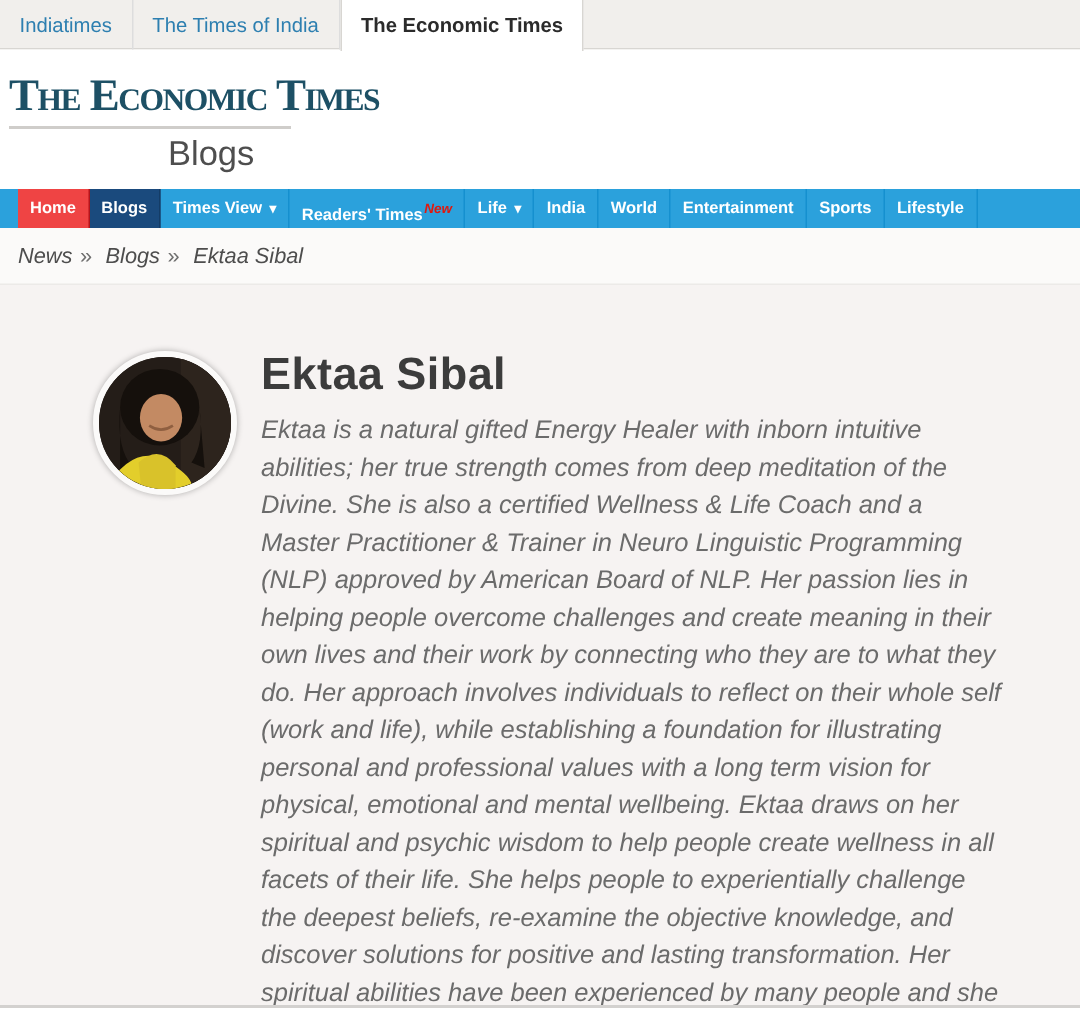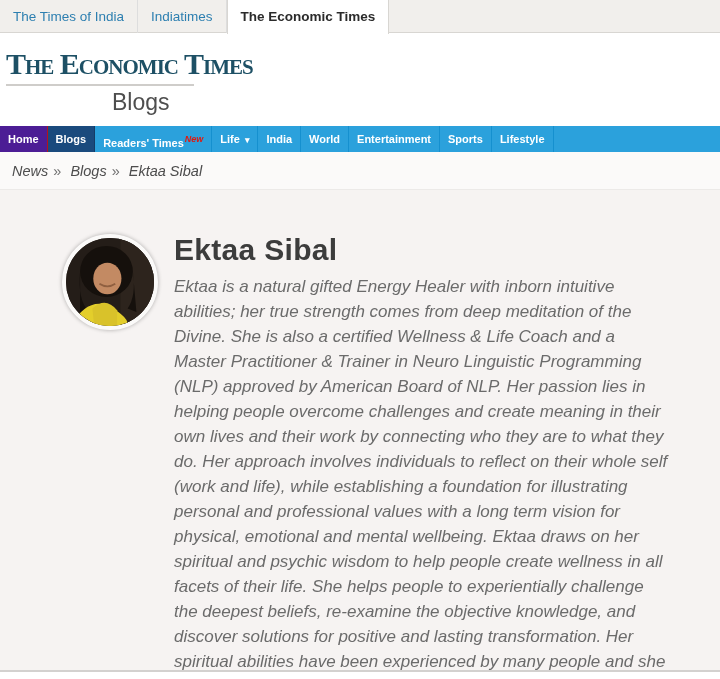--- a/index.html
+++ b/index.html
@@ -20,21 +20,21 @@
     font-weight: bold; font-size: 30px; line-height: 30px; letter-spacing: -1px;
     color: #1d5065; text-decoration: none; cursor: pointer; }
   .logo-rule { width: 188px; height: 2px; background: #cfcdca; margin: 5px 0 3px 0; }
   .masthead-sub { margin-left: 106px; font-size: 23px; color: #4e4e4e; }
 
   
   .nav { display: flex; height: 26px; background: #2ba1dc; overflow: hidden; white-space: nowrap; }
   .nav-item { flex: 0 0 auto; display: block; height: 26px; line-height: 26px; padding: 0 8px;
     color: #fff; font-weight: bold; font-size: 11px; text-decoration: none;
     border-right: 1px solid #1590cf; cursor: pointer; }
-  .nav-item.home { background: #4c1d95; border-right-color: #b5131a; }
+  .nav-item.home { background: #ef4444; border-right-color: #b5131a; margin-left: 12px; }
   .nav-item.blogs-active { background: #1a4a7d; border-right-color: #143c66; }
   .nav-arrow { display: inline-block; margin-left: 5px; font-size: 9px; }
   .nav-arrow::after { content: "▾"; }
   .nav-badge { color: #e0180e; font-size: 9px; font-style: italic; font-weight: bold;
     vertical-align: super; margin-left: 1px; margin-top: 30px; }
 
   
   .breadcrumb { height: 38px; background: #fbfaf9; padding: 11px 12px; font-size: 14.5px;
     color: #4d4d4d; border-bottom: 1px solid #eceae8; }
   .crumb { color: #4d4d4d; text-decoration: none; cursor: pointer; font-style: italic; }
@@ -51,25 +51,25 @@
   .author-name { font-size: 30px; line-height: 32px; font-weight: bold; color: #3c3c3c;
     letter-spacing: .3px; margin-bottom: 8px; }
   .author-bio { font-style: italic; font-size: 17px; line-height: 25px; color: #6b6b6b; width: 497px; }
 </style>
 </head>
 <body>
 
 <div class="tabstrip">
 
     <a class="btab">
-      <span>The Times of India</span>
+      <span>Indiatimes</span>
     </a>
 
     <a class="btab">
-      <span>Indiatimes</span>
+      <span>The Times of India</span>
     </a>
 
     <a class="btab active">
       <span>The Economic Times</span>
     </a>
   </div>
 
 <div class="masthead">
   <a class="logo">The Economic Times</a>
   <div class="logo-rule"></div>
@@ -79,20 +79,23 @@
 <nav class="nav">
 
     <a class="nav-item home">
       <span>Home</span>
     </a>
 
     <a class="nav-item blogs-active">
       <span>Blogs</span>
     </a>
 
+    <a class="nav-item">
+      <span>Times View</span><span class="nav-arrow"></span>
+    </a>
 
     <a class="nav-item">
       <span>Readers' Times</span><span class="nav-badge">New</span>
     </a>
 
 
     <a class="nav-item">
       <span>Life</span><span class="nav-arrow"></span>
     </a>
 

